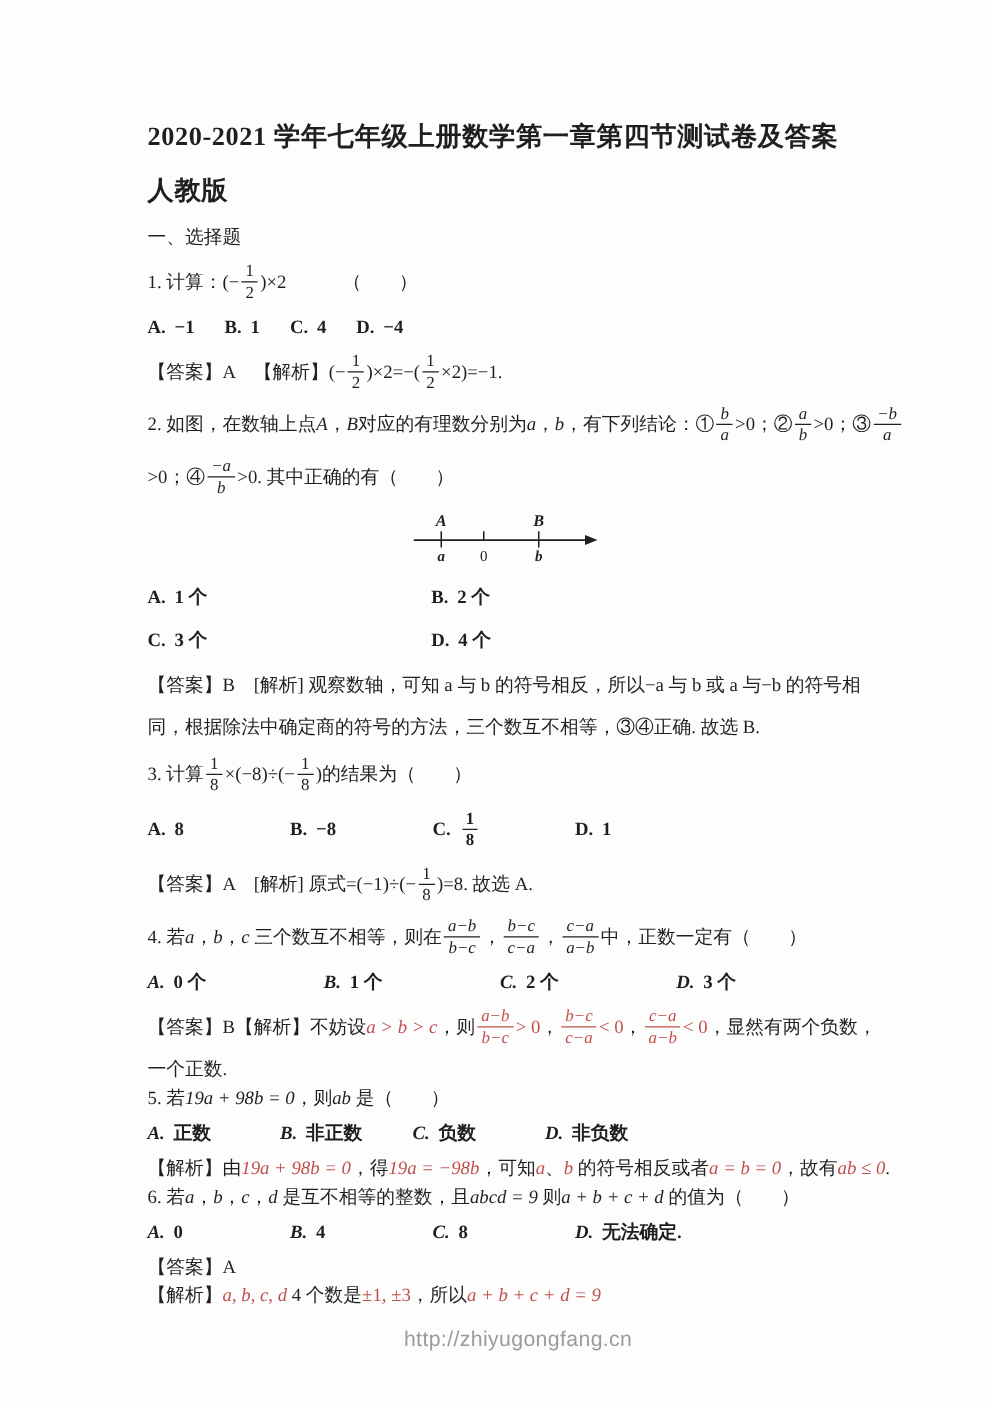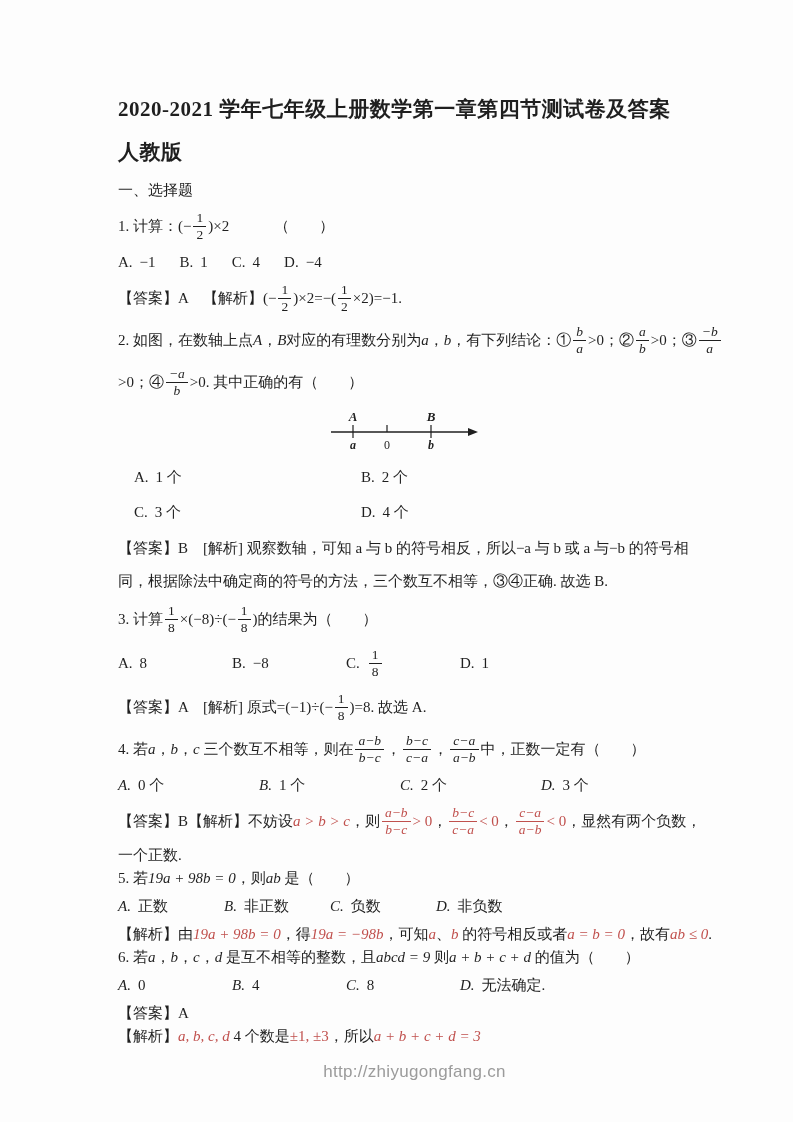--- a/index.html
+++ b/index.html
@@ -15,22 +15,22 @@
     font-family:"Liberation Serif","DejaVu Serif",serif;
   }
   .inner{position:absolute;left:118px;top:94px;width:572px;}
   .title-line{font-size:21px;font-weight:700;line-height:30px;margin:0 0 13px 0;letter-spacing:.5px;}
   .title-line.second{margin-bottom:11px;}
   .line{font-size:15px;line-height:24px;white-space:nowrap;margin:3px 0;}
   .sect{margin:0 0 5px 0;}
   .fr{line-height:38px;margin:4px 0;}
   .mid{line-height:28px;margin:5px 0;}
   .tight{line-height:22px;margin:1px 0;}
-  .optrow{line-height:24px;margin:5px 0;}
-  .optrow.sp{line-height:27px;margin:8px 16px;}
+  .optrow{line-height:24px;margin:5px 0;font-weight:bold;}
+  .optrow.sp{line-height:27px;margin:8px 0;}
   .optrow.fr{line-height:40px;}
   .opt{display:inline-block;}
   .cols2 .opt{width:227px;}
   .cols4a .opt{width:114px;}
   .cols4b .opt{width:141px;}
   .cols4c .opt{width:106px;}
   .colsin .opt{margin-right:24px;}
   .opt-label{padding-right:7px;}
   .itlab .opt-label{font-style:italic;}
   .it{font-style:italic;}
@@ -85,17 +85,17 @@
         <div class="line fr"><span>4. 若</span><span class=" it">a</span><span>，</span><span class=" it">b</span><span>，</span><span class=" it">c</span><span> 三个数互不相等，则在</span><span class="frac it"><span class="num">a−b</span><span class="den">b−c</span></span><span>，</span><span class="frac it"><span class="num">b−c</span><span class="den">c−a</span></span><span>，</span><span class="frac it"><span class="num">c−a</span><span class="den">a−b</span></span><span>中，正数一定有（　　）</span></div>
         <div class="line optrow cols4b itlab"><span class="opt"><span class="opt-label">A.</span><span>0 个</span></span><span class="opt"><span class="opt-label">B.</span><span>1 个</span></span><span class="opt"><span class="opt-label">C.</span><span>2 个</span></span><span class="opt"><span class="opt-label">D.</span><span>3 个</span></span></div>
         <div class="line fr"><span>【答案】B【解析】不妨设</span><span class="red it">a &gt; b &gt; c</span><span>，则</span><span class="frac red it"><span class="num">a−b</span><span class="den">b−c</span></span><span class="red">&gt; 0</span><span>，</span><span class="frac red it"><span class="num">b−c</span><span class="den">c−a</span></span><span class="red">&lt; 0</span><span>，</span><span class="frac red it"><span class="num">c−a</span><span class="den">a−b</span></span><span class="red">&lt; 0</span><span>，显然有两个负数，</span></div>
         <div class="line tight"><span>一个正数.</span></div>
         <div class="line tight"><span>5. 若</span><span class=" it">19a + 98b = 0</span><span>，则</span><span class=" it">ab</span><span> 是（　　）</span></div>
         <div class="line optrow cols4c itlab tight"><span class="opt"><span class="opt-label">A.</span><span>正数</span></span><span class="opt"><span class="opt-label">B.</span><span>非正数</span></span><span class="opt"><span class="opt-label">C.</span><span>负数</span></span><span class="opt"><span class="opt-label">D.</span><span>非负数</span></span></div>
         <div class="line tight"><span>【解析】由</span><span class="red it">19a + 98b = 0</span><span>，得</span><span class="red it">19a = −98b</span><span>，可知</span><span class="red it">a</span><span>、</span><span class="red it">b</span><span> 的符号相反或者</span><span class="red it">a = b = 0</span><span>，故有</span><span class="red it">ab ≤ 0</span><span>.</span></div>
         <div class="line tight"><span>6. 若</span><span class=" it">a</span><span>，</span><span class=" it">b</span><span>，</span><span class=" it">c</span><span>，</span><span class=" it">d</span><span> 是互不相等的整数，且</span><span class=" it">abcd = 9</span><span> 则</span><span class=" it">a + b + c + d</span><span> 的值为（　　）</span></div>
         <div class="line optrow cols4a itlab tight"><span class="opt"><span class="opt-label">A.</span><span>0</span></span><span class="opt"><span class="opt-label">B.</span><span>4</span></span><span class="opt"><span class="opt-label">C.</span><span>8</span></span><span class="opt"><span class="opt-label">D.</span><span>无法确定.</span></span></div>
         <div class="line tight"><span>【答案】A</span></div>
-        <div class="line tight"><span>【解析】</span><span class="red it">a, b, c, d</span><span> 4 个数是</span><span class="red">±1, ±3</span><span>，所以</span><span class="red it">a + b + c + d = 3</span></div>
+        <div class="line tight"><span>【解析】</span><span class="red it">a, b, c, d</span><span> 4 个数是</span><span class="red">±1, ±3</span><span>，所以</span><span class="red it">a + b + c + d = 9</span></div>
       </div>
   </div>
   <div class="footer">http://zhiyugongfang.cn</div>
 </div>
 
 </body></html>

